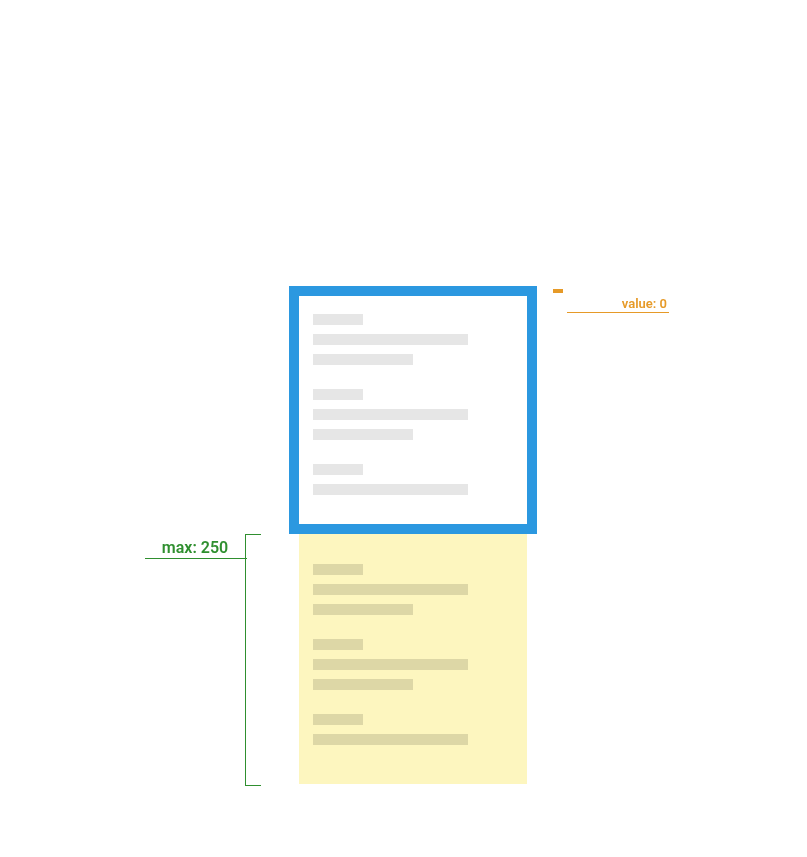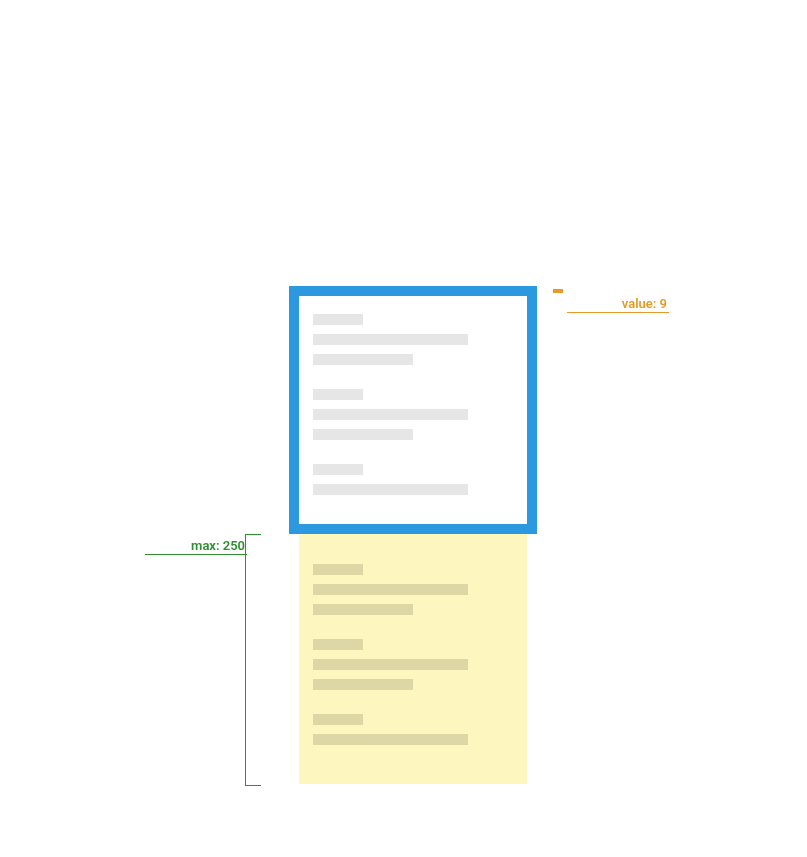--- a/index.html
+++ b/index.html
@@ -68,22 +68,22 @@
     border-left: 1px solid #2f8f2f;
     border-top: 1px solid #2f8f2f;
     border-bottom: 1px solid #2f8f2f;
     z-index: 2;
   }
   .max-label {
     position: absolute;
     left: 145px;
     top: 538px;
     width: 100px;
-    text-align: right;
-    font-size: 13px;
+    text-align: center;
+    font-size: 16px;
     font-weight: 600;
     color: #2f8f2f;
     border-bottom: 1px solid #2f8f2f;
     padding-bottom: 1px;
     padding-right: 2px;
     z-index: 2;
   }
 
   
   .value-marker {
@@ -148,13 +148,13 @@
       <div class="bar short"></div>
       <div class="bar long"></div>
     </div>
   </div>
 </div>
 
 <div class="max-bracket"></div>
 <div class="max-label">max: 250</div>
 
 <div class="value-marker"></div>
-<div class="value-label">value: 9</div>
+<div class="value-label">value: 0</div>
 
 </body></html>

